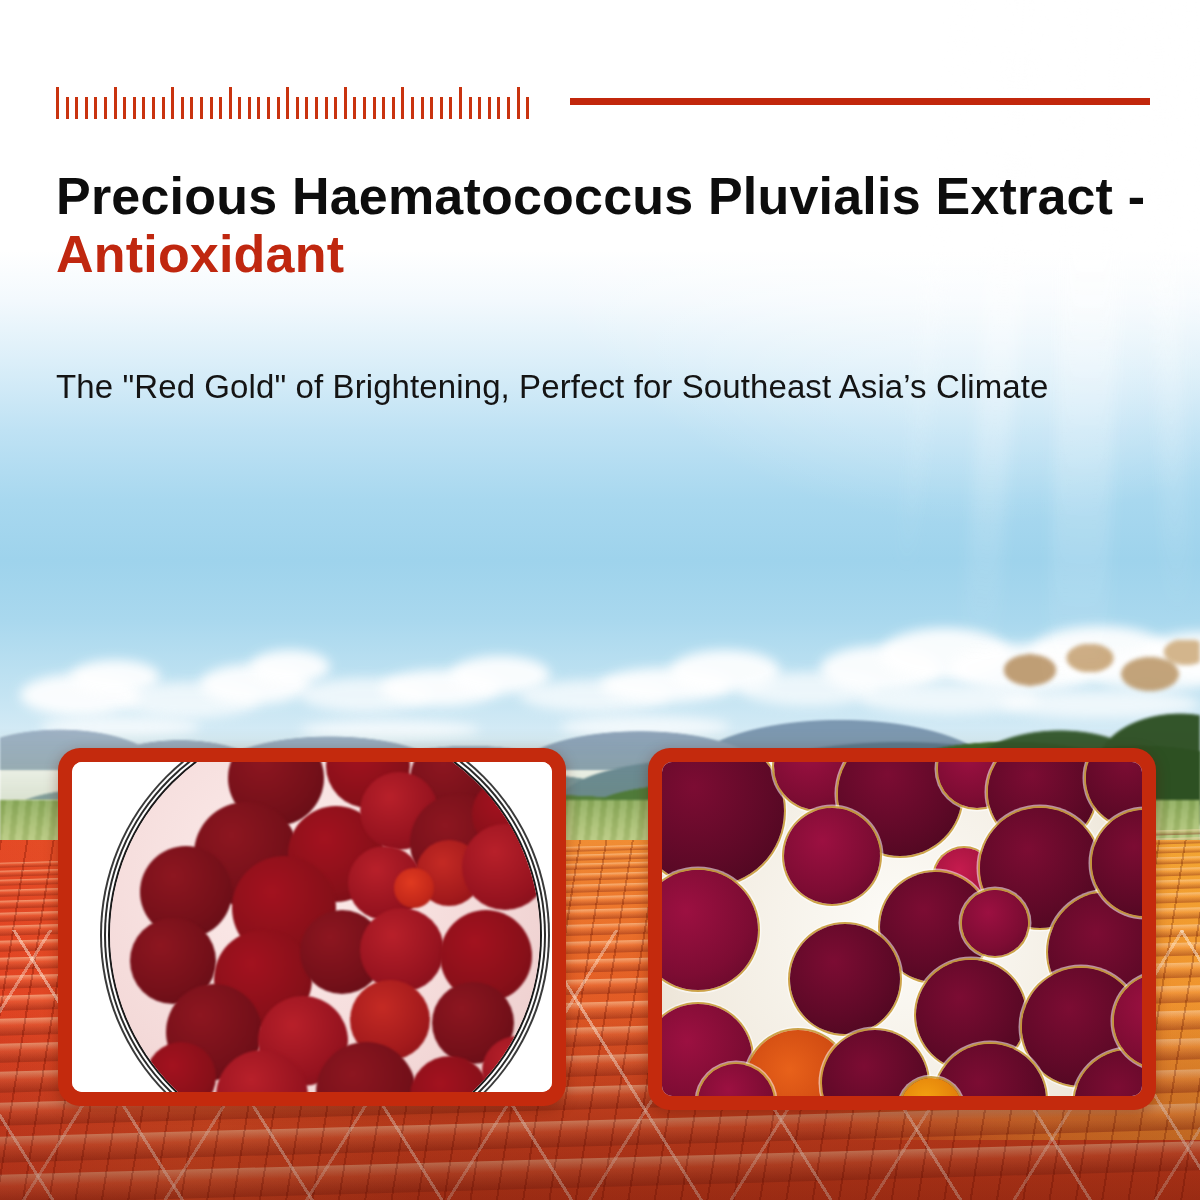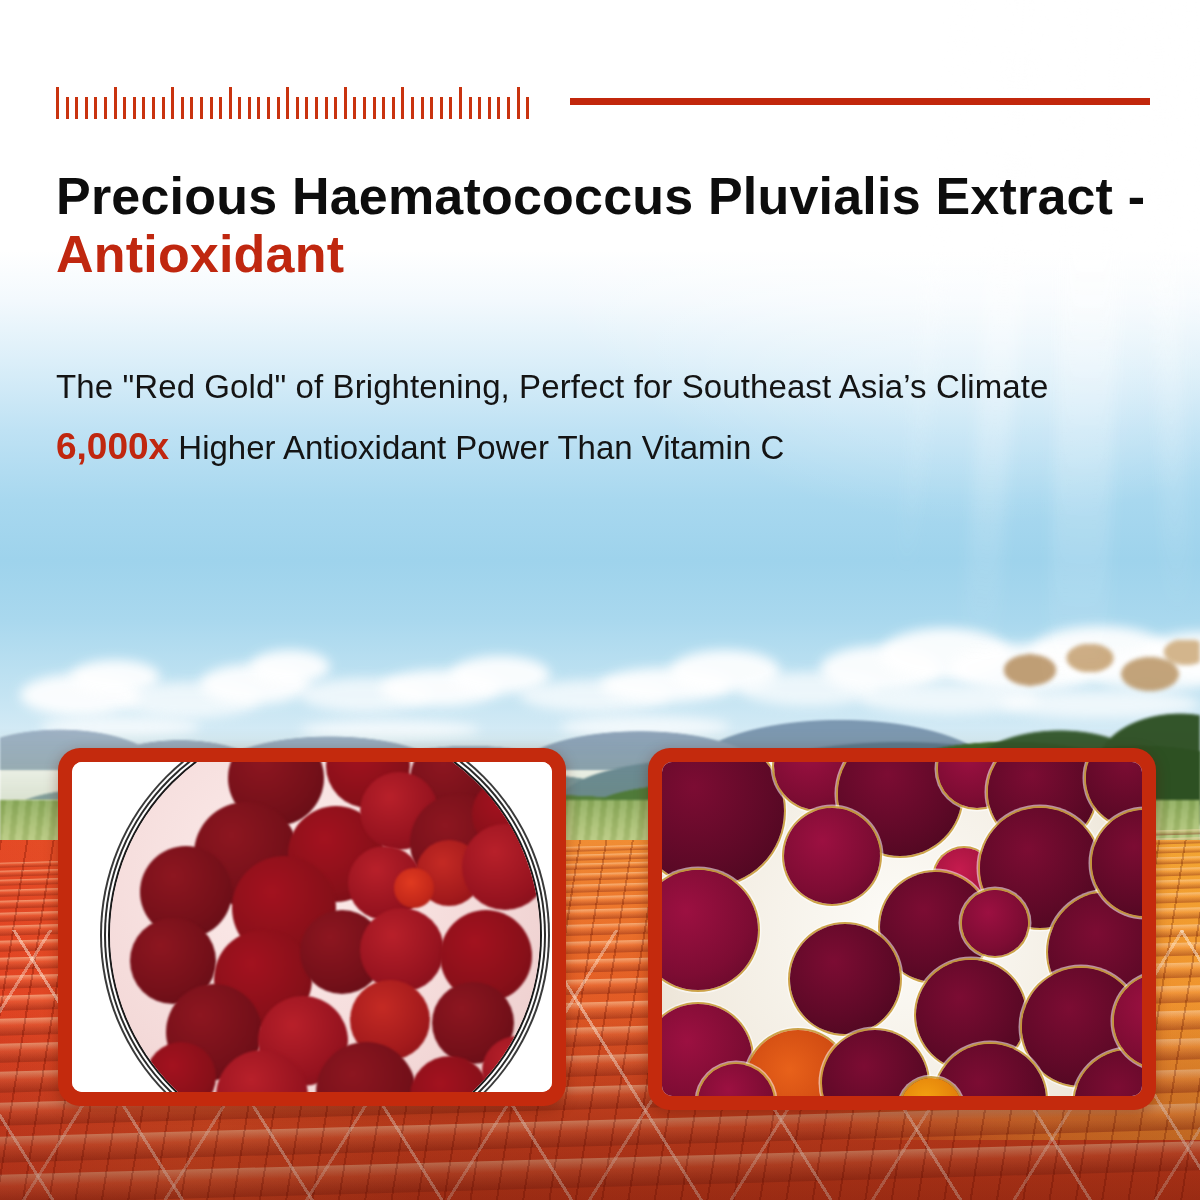--- a/index.html
+++ b/index.html
@@ -401,23 +401,20 @@
 
     <div class="headBar"></div>
 
     <div class="title">
       <span>Precious Haematococcus Pluvialis Extract -</span>
       <span class="accent">Antioxidant</span>
     </div>
 
     <div class="sub1">The "Red Gold" of Brightening, Perfect for Southeast Asia’s Climate</div>
 
-    <div class="sub2">
-      <span class="big">6,000x</span><span> Higher Antioxidant Power Than Vitamin C</span>
-    </div>
   </div>
 
   <div class="card" id="card-left">
     <div class="inner">
       <div class="petri blurlite">
         <div class="dish" id="dishHost">
             <div class="col" style="left: 118px; top: 10px; width: 96px; height: 96px; background: radial-gradient(circle at 36% 32%, rgb(141, 22, 32) 0%, rgb(116, 16, 25) 60%, rgb(93, 12, 20) 100%); filter: blur(1.1px);"></div>
             <div class="col" style="left: 216px; top: 4px; width: 84px; height: 84px; background: radial-gradient(circle at 38% 34%, rgb(163, 18, 31) 0%, rgb(136, 16, 25) 62%, rgb(108, 12, 20) 100%); filter: blur(1.1px);"></div>
             <div class="col" style="left: 300px; top: 14px; width: 92px; height: 92px; background: radial-gradient(circle at 36% 32%, rgb(141, 22, 32) 0%, rgb(116, 16, 25) 60%, rgb(93, 12, 20) 100%); filter: blur(1.1px);"></div>
             <div class="col" style="left: 84px; top: 82px; width: 104px; height: 104px; background: radial-gradient(circle at 36% 32%, rgb(141, 22, 32) 0%, rgb(116, 16, 25) 60%, rgb(93, 12, 20) 100%); filter: blur(1.1px);"></div>

